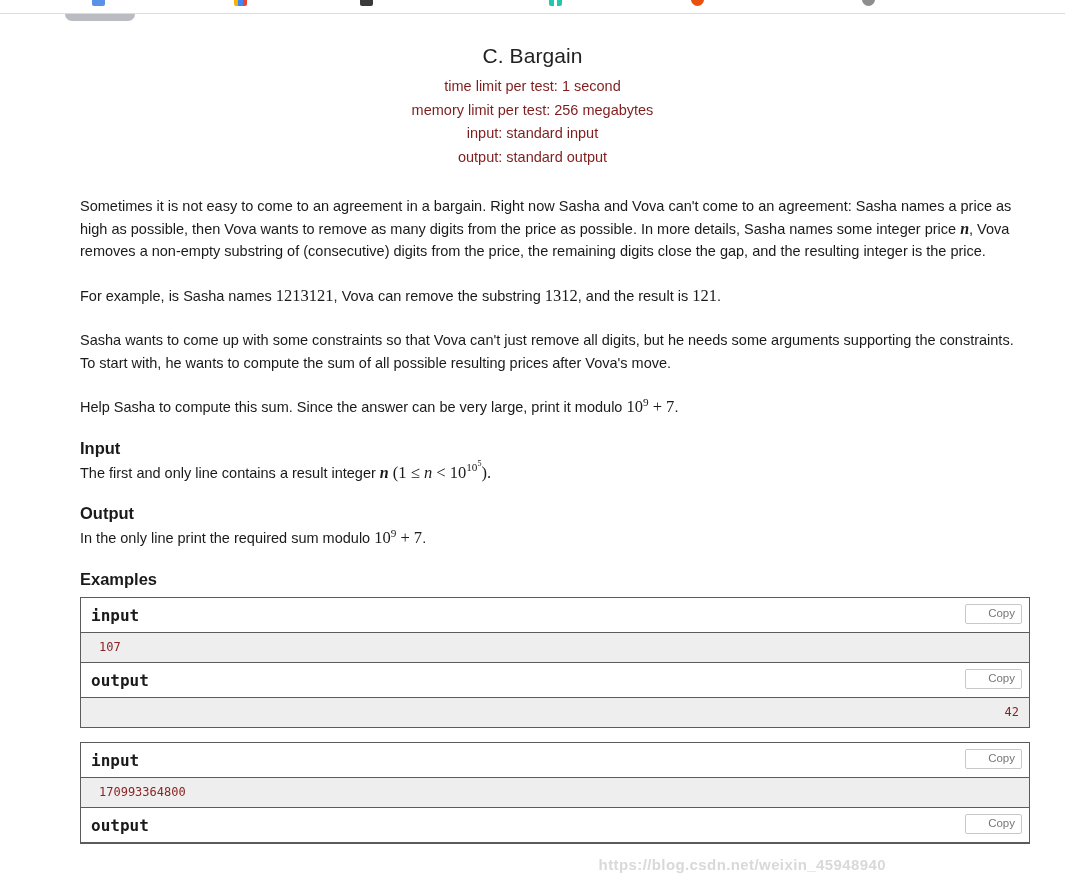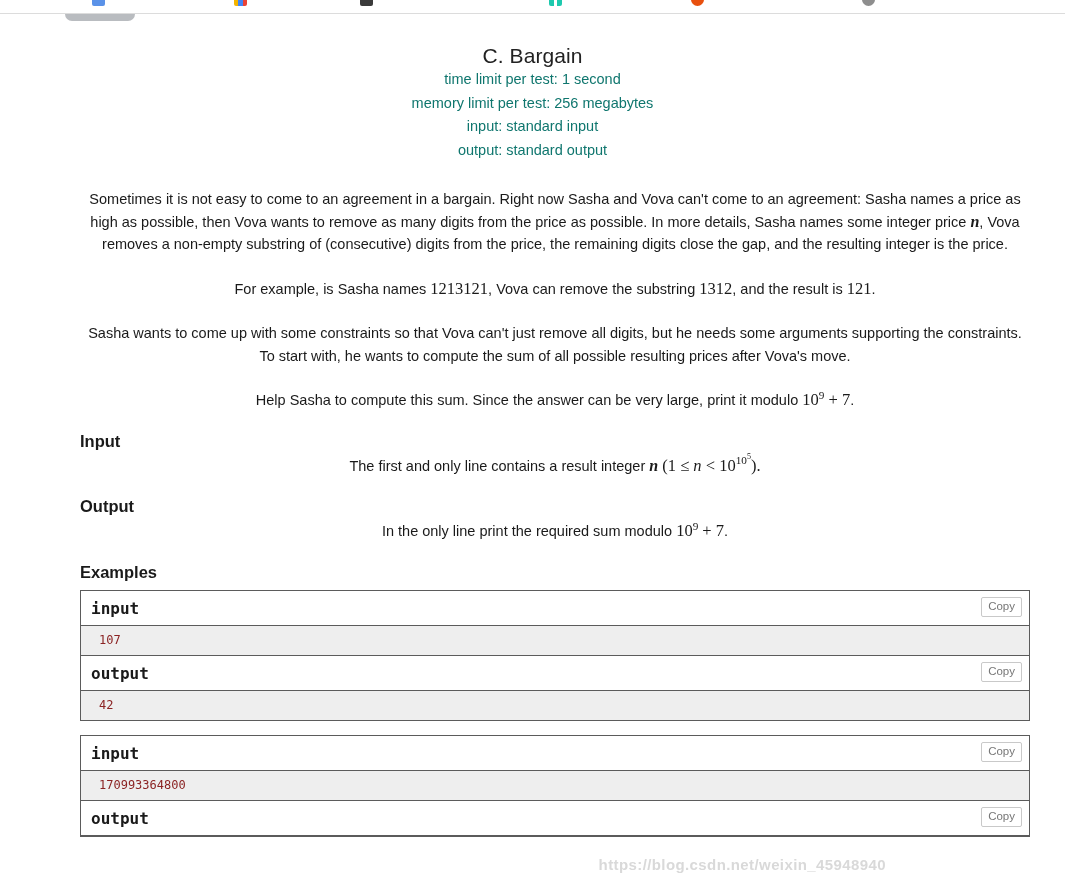--- a/index.html
+++ b/index.html
@@ -56,37 +56,37 @@
   .problem-title {
     text-align: center;
     font-size: 21px;
     color: #222222;
     font-weight: 400;
     margin: 22px 0 0 0;
     letter-spacing: 0.1px;
   }
   .limits {
     text-align: center;
-    margin-top: 0;
-    color: #0f766e;
+    margin-top: 7px;
+    color: #7f1d1d;
     font-size: 14.5px;
     line-height: 23.5px;
   }
   .limits div { font-weight: 400; }
 
   .body-wrap {
     margin: 0 auto;
     padding: 0 35px 0 80px;
   }
   p.para {
     font-size: 14.5px;
     line-height: 22.5px;
     color: #1a1a1a;
     margin: 0 0 12px 0;
-    text-align: center;
+    text-align: left;
   }
   p.para.first { margin-top: 26px; }
   p.gap { margin-top: 22px; }
 
   
   .math {
     font-family: "Liberation Serif", "DejaVu Serif", serif;
     font-size: 16.5px;
     color: #1a1a1a;
     white-space: nowrap;
@@ -132,38 +132,38 @@
   .copy-btn {
     position: absolute;
     right: 7px; top: 6px;
     font-family: "Liberation Sans", sans-serif;
     font-size: 11.5px;
     font-weight: 400;
     color: #777777;
     background: #ffffff;
     border: 1px solid #c9c9c9;
     border-radius: 2px;
-    padding: 2px 6px 3px 6px;
+    padding: 2px 6px 3px 22px;
     line-height: 13px;
     cursor: pointer;
   }
   pre.io-data {
     margin: 0;
     background: #eeeeee;
     font-family: "DejaVu Sans Mono", "Liberation Mono", monospace;
     font-size: 12px;
     color: #8b2323;
     padding: 6px 10px 7px 18px;
     line-height: 16px;
     border-bottom: 1px solid #5b5b5b;
     min-height: 29px;
     white-space: pre;
     overflow: hidden;
   }
-  pre.io-data.tail { border-bottom: none; }
+  pre.io-data.tail { border-bottom: none; text-align: right; }
   .test-spacer { height: 14px; }
 
   
   .watermark {
     position: absolute;
     right: 18px; bottom: 15px;
     font-family: "Liberation Sans", sans-serif;
     font-size: 15px;
     color: #d9d9d9;
     letter-spacing: 0.4px;

